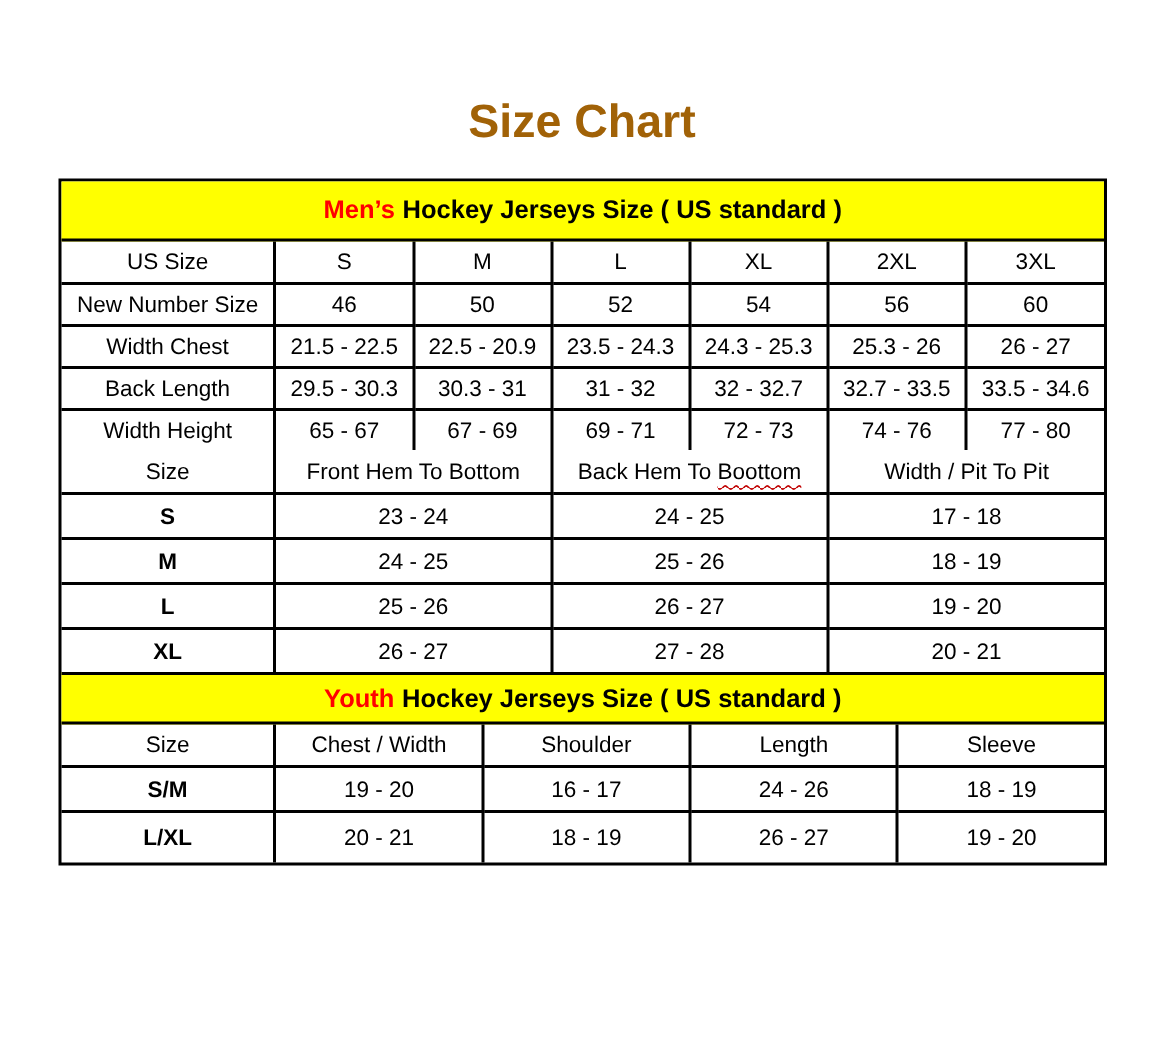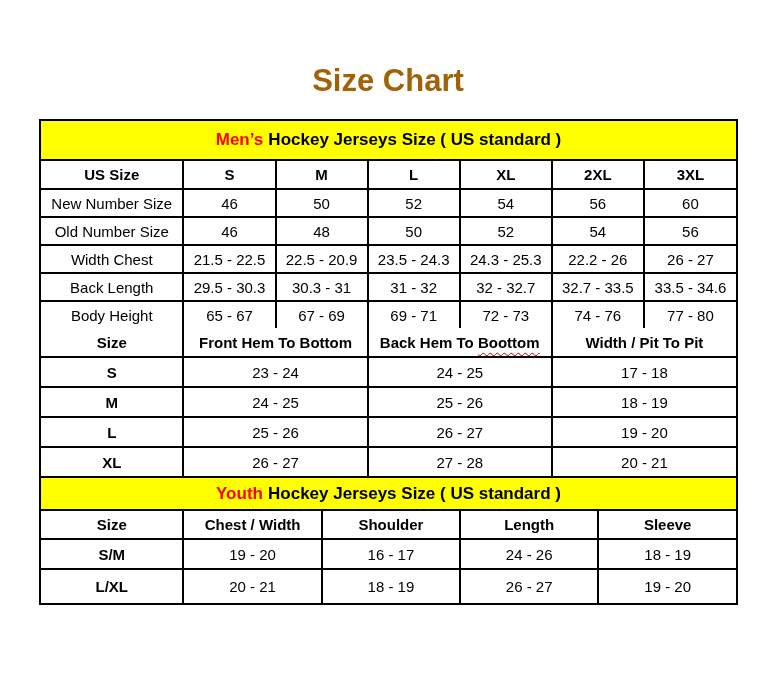--- a/index.html
+++ b/index.html
@@ -57,21 +57,21 @@
   }
   .tbl th, .tbl td {
     border: 2px solid #000000;
     text-align: center;
     vertical-align: middle;
     font-size: 15px;
     padding: 0;
     overflow: hidden;
     white-space: nowrap;
   }
-  .tbl th { font-weight: bold; margin-top: 20px; }
+  .tbl th { font-weight: normal; margin-top: 20px; }
   .t-men th { height: 27px; }
   .t-men td { height: 26px; }
   .t-women th { height: 28px; }
   .t-women td { height: 28px; }
   .t-women td:first-child { font-weight: bold; }
   .t-youth th { height: 27px; }
   .t-youth td { height: 28px; }
   .t-youth tr.last td { height: 33px; }
   .t-youth td:first-child { font-weight: bold; }
   .sq {
@@ -118,48 +118,39 @@
       <tr>
         <td>New Number Size</td>
         <td>46</td>
         <td>50</td>
         <td>52</td>
         <td>54</td>
         <td>56</td>
         <td>60</td>
       </tr>
       <tr>
-        <td>Old Number Size</td>
-        <td>46</td>
-        <td>48</td>
-        <td>50</td>
-        <td>52</td>
-        <td>54</td>
-        <td>56</td>
-      </tr>
-      <tr>
         <td>Width Chest</td>
         <td>21.5 - 22.5</td>
         <td>22.5 - 20.9</td>
         <td>23.5 - 24.3</td>
         <td>24.3 - 25.3</td>
-        <td>22.2 - 26</td>
+        <td>25.3 - 26</td>
         <td>26 - 27</td>
       </tr>
       <tr>
         <td>Back Length</td>
         <td>29.5 - 30.3</td>
         <td>30.3 - 31</td>
         <td>31 - 32</td>
         <td>32 - 32.7</td>
         <td>32.7 - 33.5</td>
         <td>33.5 - 34.6</td>
       </tr>
       <tr>
-        <td>Body Height</td>
+        <td>Width Height</td>
         <td>65 - 67</td>
         <td>67 - 69</td>
         <td>69 - 71</td>
         <td>72 - 73</td>
         <td>74 - 76</td>
         <td>77 - 80</td>
       </tr>
     </tbody>
       </table>
 

